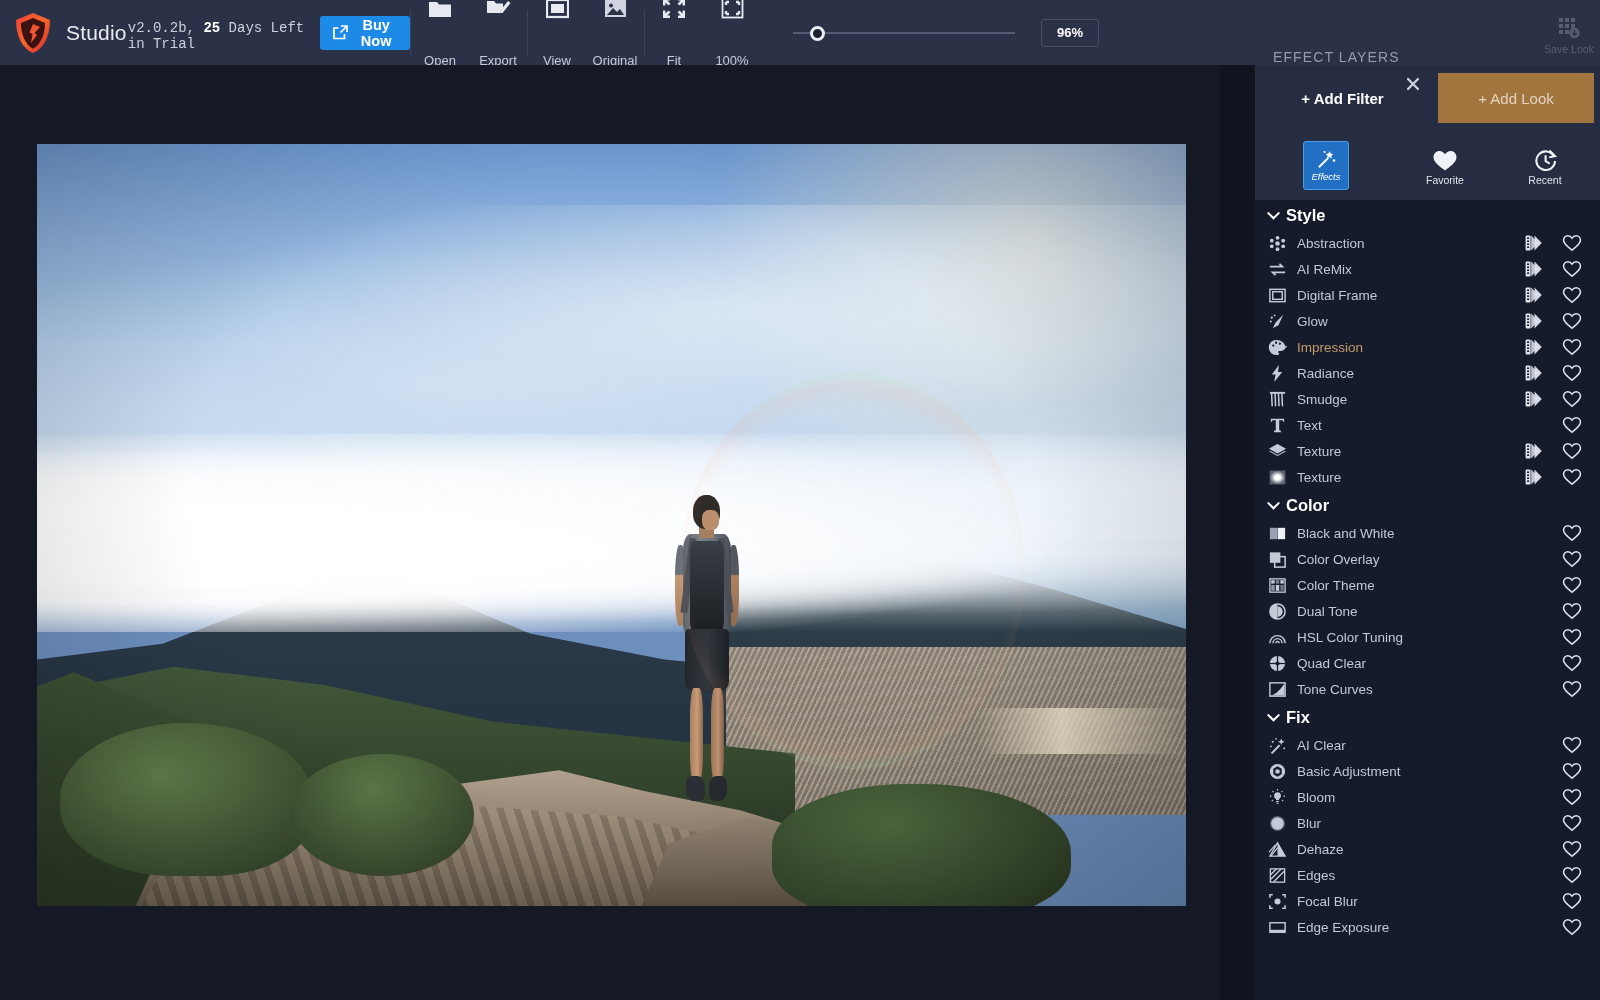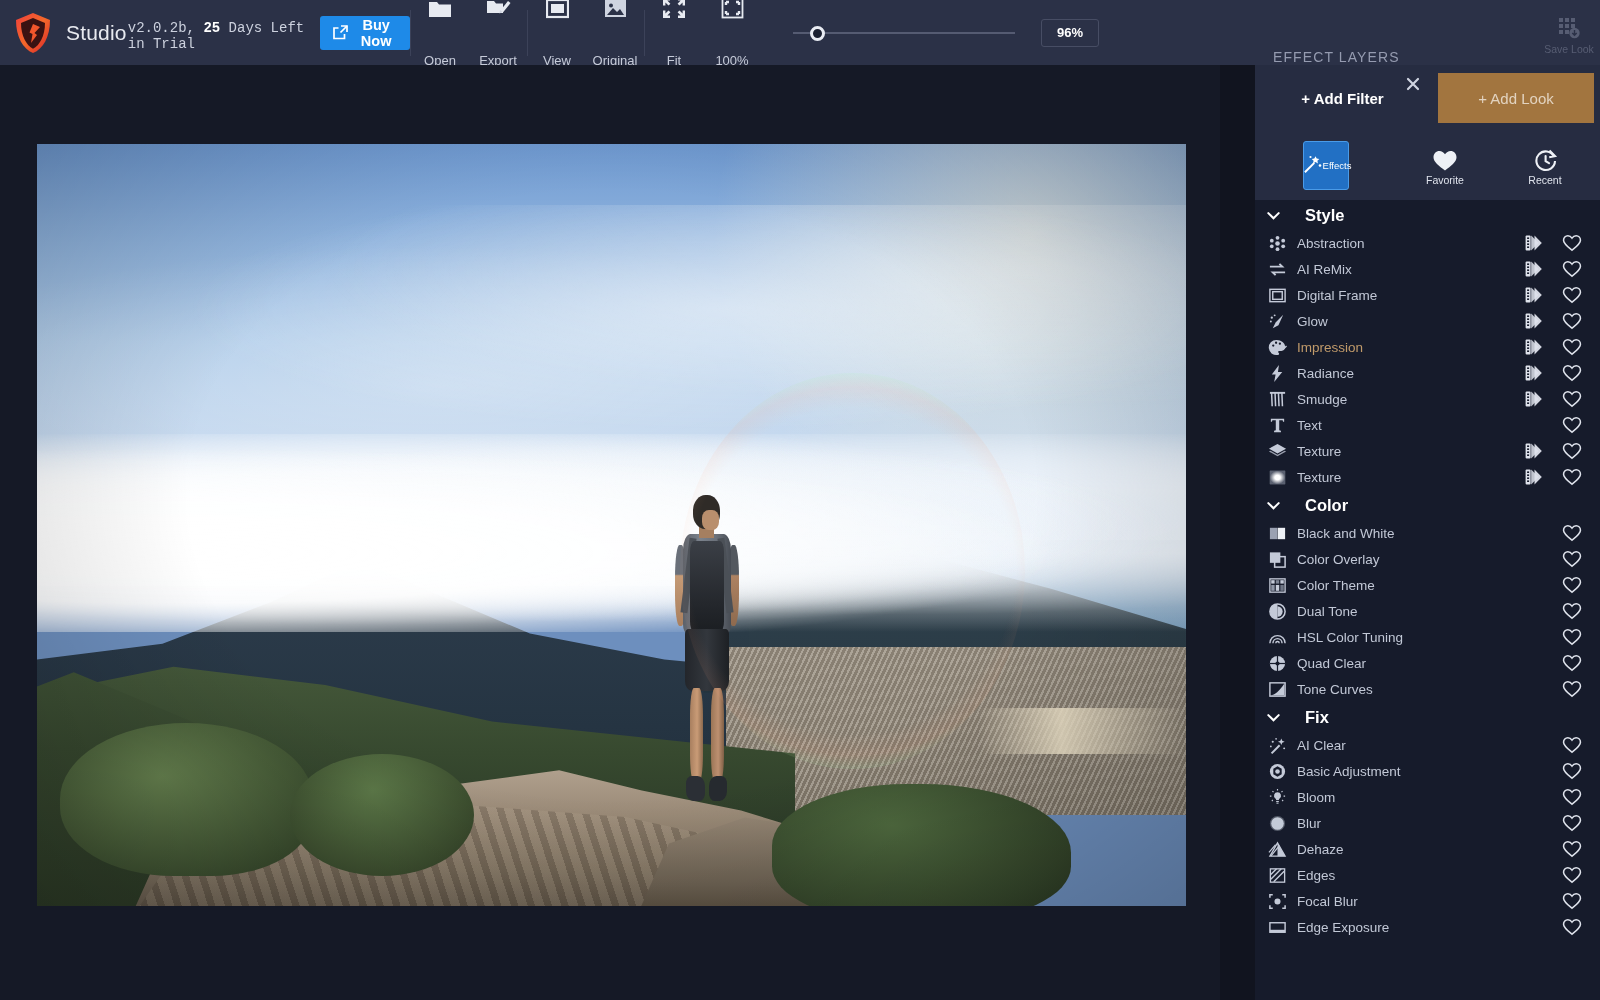--- a/index.html
+++ b/index.html
@@ -168,26 +168,26 @@
   #add-look {
     position: absolute; left: 183px; top: 8px; width: 156px; height: 50px;
     background: #a2753f; color: #e2d3c0; font-size: 15px;
     display: flex; align-items: center; justify-content: center; cursor: pointer;
   }
   .mode-tabs { position: absolute; left: 0; top: 68px; width: 345px; height: 64px; display: flex; }
   .mode-tab { width: 102px; display: flex; flex-direction: column; align-items: center; justify-content: center; gap: 2px; cursor: pointer; }
   .mode-tab .ic { height: 28px; display: flex; align-items: flex-end; }
   .mode-tab .lbl { color: #dfe3ec; font-size: 10.5px; }
   #tab-effects { width: 46px; height: 49px; margin-left: 48px; background: #2270c4; border: 1px solid #4a9be8;
-    border-radius: 3px; display: flex; flex-direction: row; align-items: center; justify-content: center; cursor: pointer; }
+    border-radius: 3px; display: flex; flex-direction: column; align-items: center; justify-content: center; cursor: pointer; font-style: italic; }
   #tab-effects .lbl { color: #fff; font-size: 9.5px; }
 
   #eff-list { position: absolute; left: 0; top: 135px; width: 345px; height: 800px; overflow: hidden; background: #161b2b; }
 
-  .grp-head { height: 30px; display: flex; align-items: center; padding-left: 10px; gap: 23px; cursor: pointer; }
+  .grp-head { height: 30px; display: flex; align-items: center; padding-left: 10px; gap: 4px; cursor: pointer; }
   .grp-head .t { color: #fff; font-size: 16.5px; font-weight: bold; }
 
   .eff-row { height: 26px; display: flex; align-items: center; padding-left: 12px; position: relative; cursor: pointer; }
   .eff-row .eic { width: 20px; height: 20px; margin-right: 10px; display: flex; align-items: center; justify-content: center; flex: 0 0 auto; }
   .eff-row .name { color: #c2c8d6; font-size: 13.5px; white-space: nowrap; }
   .eff-row.hot .name { color: #c09a6a; }
   .eff-row .preset { position: absolute; right: 56px; top: 4px; width: 20px; height: 18px; }
   .eff-row .fav { position: absolute; right: 18px; top: 4px; width: 20px; height: 18px; cursor: pointer; }
 
   svg { display: block; }

